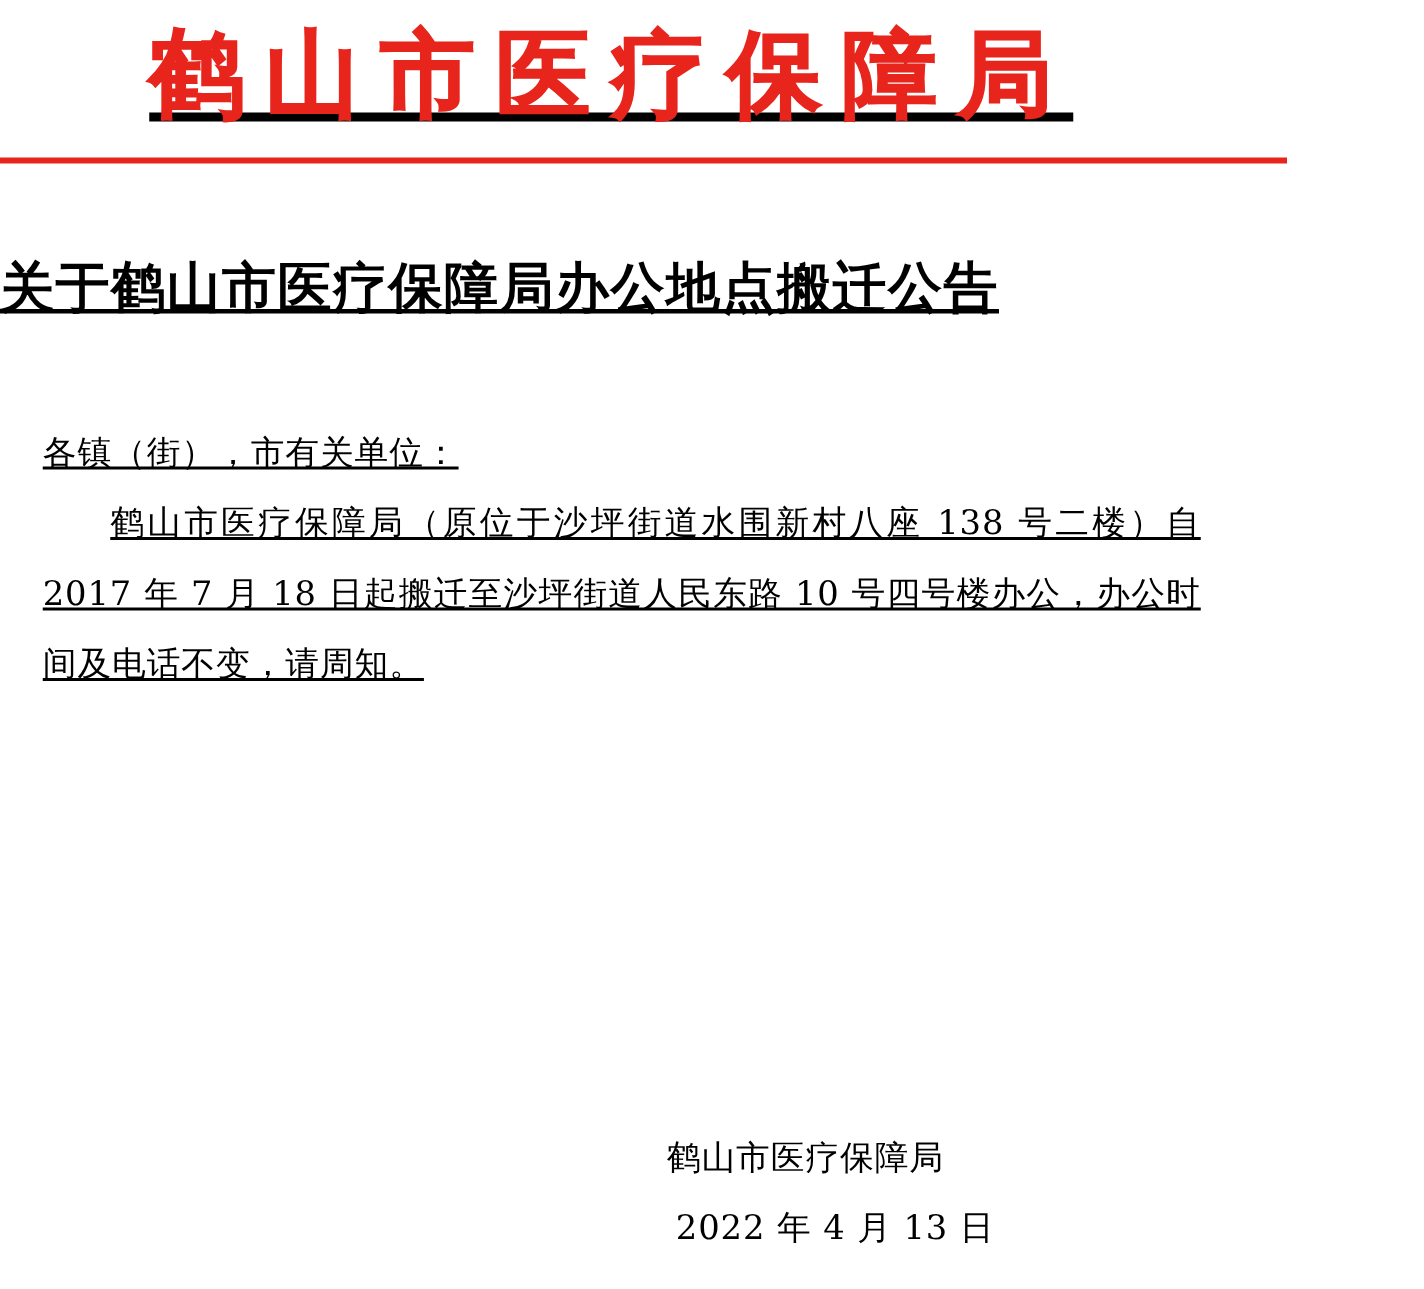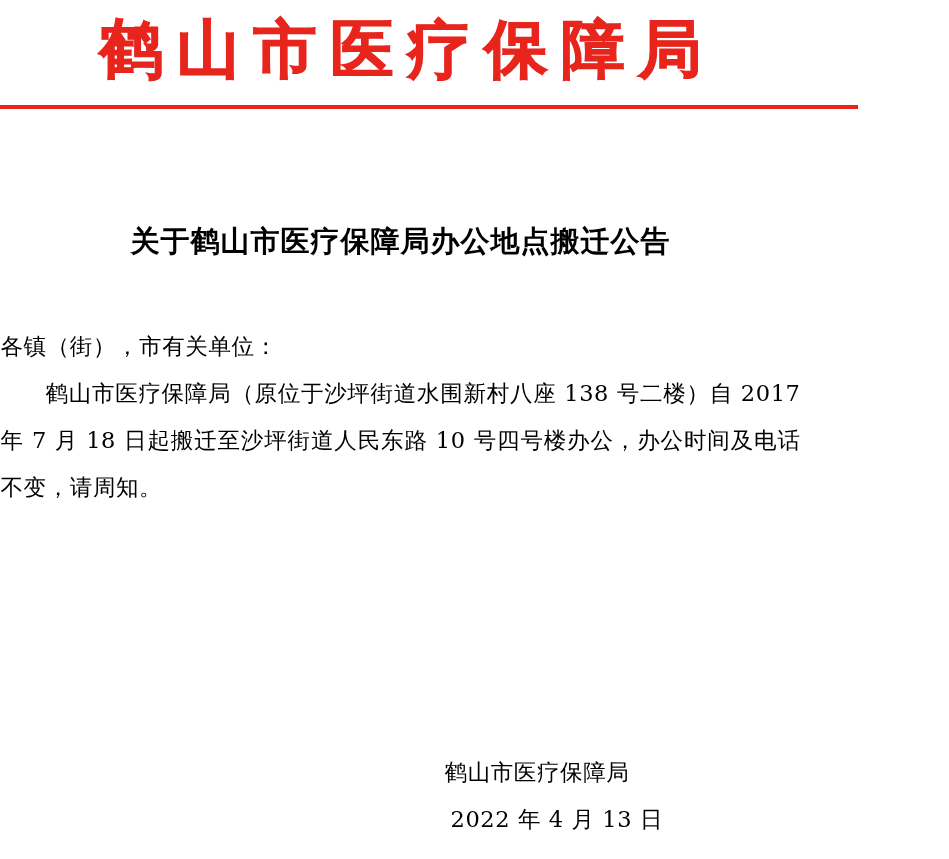--- a/index.html
+++ b/index.html
@@ -12,20 +12,21 @@
     background: #ffffff;
     font-family: "DejaVu Serif", "Liberation Serif", serif;
     color: #000000;
     overflow: hidden;
   }
   .page {
     position: relative;
     width: 801px;
     height: 859px;
     box-sizing: border-box;
+    text-decoration: underline;
   }
 
   
   .letterhead {
     padding-top: 10px;
     text-align: center;
   }
   .letterhead-title {
     color: #e8251c;
     font-family: "DejaVu Serif", "Liberation Serif", serif;
@@ -39,42 +40,42 @@
   }
   .letterhead-rule {
     width: 858px;
     height: 4px;
     background: #e8251c;
     margin: 16px auto 0 auto;
   }
 
   
   .doc-title {
-    margin-top: 112px;
-    text-align: center;
+    margin-top: 58px;
     font-family: "DejaVu Serif", "Liberation Serif", serif;
     font-weight: bold;
-    font-size: 29px;
+    font-size: 36px;
     line-height: 1.4;
     letter-spacing: 1px;
   }
 
   
   .body-block {
     margin: 0 auto;
     width: 800px;
     padding-top: 62px;
   }
   .para {
     font-family: "DejaVu Serif", "Liberation Serif", serif;
     font-size: 22.5px;
     line-height: 47px;
     letter-spacing: 0.6px;
     text-align: justify;
     text-justify: inter-ideograph;
+    margin-left: 28px;
   }
   .para.indent {
     text-indent: 2em;
   }
   .para.salutation {
     text-indent: 0;
   }
 
   
   .signature {

